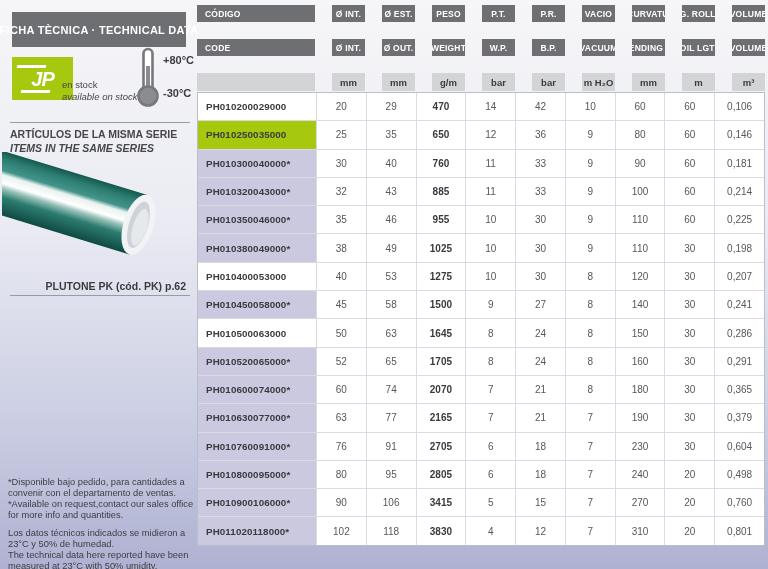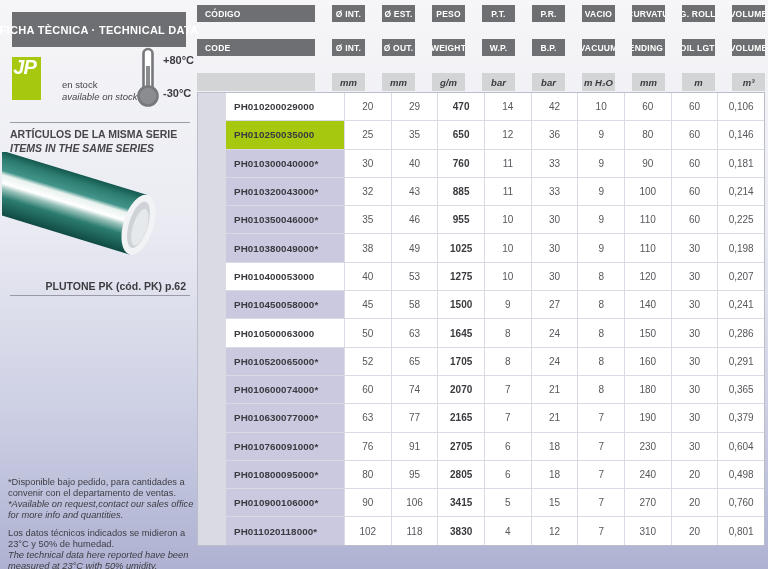--- a/index.html
+++ b/index.html
@@ -9,61 +9,61 @@
     background:linear-gradient(180deg,#f6f6f8 0%,#ebecf3 38%,#cdd0e4 72%,#aeb1d1 100%);
     font-family:"Liberation Sans",sans-serif;
   }
   
   .title-bar {
     position:absolute; left:12px; top:12px; width:174px; height:35px;
     background:#6e6f72; color:#ffffff; font-weight:bold; font-size:11px;
     display:flex; align-items:center; justify-content:center; letter-spacing:.3px; white-space:nowrap;
   }
   .jp-logo {
-    position:absolute; left:12px; top:57px; width:29px; height:43px;
-    background:#a6c80e; display:flex; flex-direction:row; justify-content:center;
+    position:absolute; left:12px; top:57px; width:61px; height:43px;
+    background:#a6c80e; display:flex; flex-direction:column; justify-content:center;
   }
   .jp-over { height:3px; background:#fff; width:29px; margin:0 0 1px 5px; transform:skewX(-12deg); }
   .jp-under { height:3px; background:#fff; width:29px; margin:1px 0 0 9px; transform:skewX(-12deg); }
   .jp-text { color:#fff; font-weight:bold; font-style:italic; font-size:20px; line-height:1; text-align:center; letter-spacing:-1px; }
   .stock-text { position:absolute; left:62px; top:71px; font-size:9.5px; color:#46464b; line-height:1.25;margin-top:8px; }
   .stock-text .en { font-style:italic; }
   .thermo { position:absolute; left:133px; top:46px; }
   .temp { position:absolute; font-weight:bold; font-size:11px; color:#3b3b40; }
   .temp-max { left:163px; top:54px; }
   .temp-min { left:163px; top:87px; }
   .divider { position:absolute; left:10px; width:180px; height:1px; background:#9a9ba8; }
   .d1 { top:122px; } .d2 { top:295px; }
   .series-title { position:absolute; left:10px; top:128px; font-size:10.5px; font-weight:bold; color:#46464b; line-height:1.3; }
   .series-title .en { font-style:italic; }
   .tube-wrap { position:absolute; left:2px; top:152px; width:190px; height:128px; }
   .caption { position:absolute; left:10px; top:280px; width:176px; text-align:right; font-weight:bold; font-size:10.5px; color:#3b3b40; }
   .footnotes { position:absolute; left:8px; top:477px; width:186px; font-size:9.3px; color:#3d3d44; line-height:1.18; }
   .footnotes p { margin:0; }
-  .footnotes .en { font-style:italic; }
+  .footnotes .en { }
   .footnotes .grp2 { margin-top:7px; }
   
   .table { position:absolute; left:197px; top:5px; width:568px; }
   .thead {
     display:grid; grid-template-columns:118px repeat(9,1fr);
     grid-auto-rows:17px; gap:17px; background:transparent;
   }
   .th {
     background:#6e6f72; color:#fff; font-size:8.5px; font-weight:bold;
     display:flex; align-items:center; justify-content:center; letter-spacing:.2px; white-space:nowrap; overflow:hidden;
   }
   .th.left { justify-content:flex-start; padding-left:8px; }
   .tu {
     background:#d3d4d6; color:#3b3b40; font-size:9.5px; font-weight:bold;
-    display:flex; align-items:center; justify-content:center; height:18px;font-style:italic;
+    display:flex; align-items:center; justify-content:center; height:18px;
   }
   .tbody {
     display:grid; grid-template-columns:118px repeat(9,1fr);
     grid-auto-rows:27.3px; gap:1px; background:#d9dae4;
-    border:1px solid #bcbdca; margin-top:2px;padding-left:28px;
+    border:1px solid #bcbdca; margin-top:2px;
   }
   .td {
     background:#ffffff; display:flex; align-items:center; justify-content:center;
     font-size:10px; color:#57575c;
   }
   .td.code {
     justify-content:flex-start; padding-left:8px; font-weight:bold;
     color:#3a3a3f; font-size:9.8px; letter-spacing:.1px; white-space:nowrap;
   }
   .td.weight { font-weight:bold; color:#3a3a3f; }

